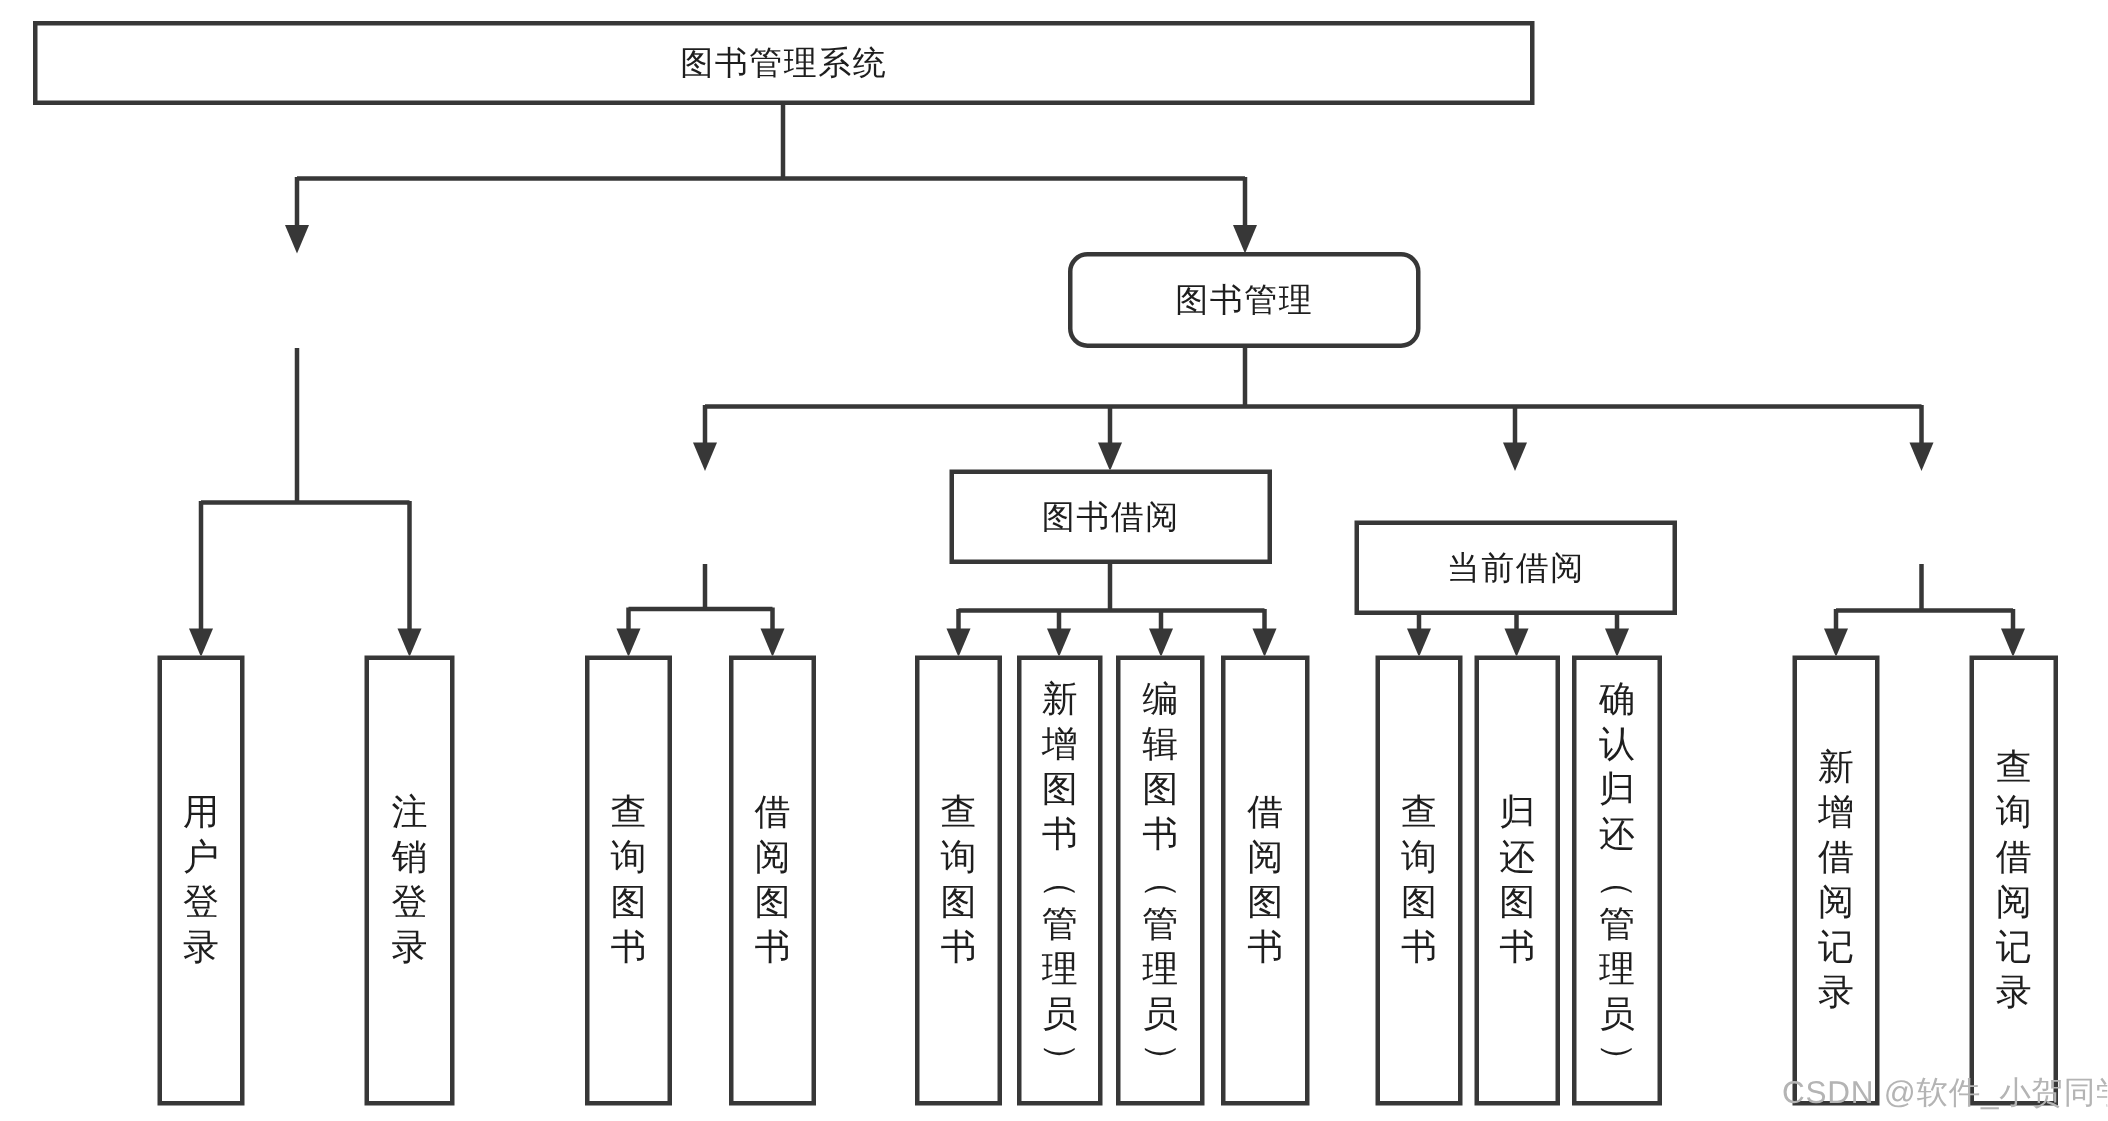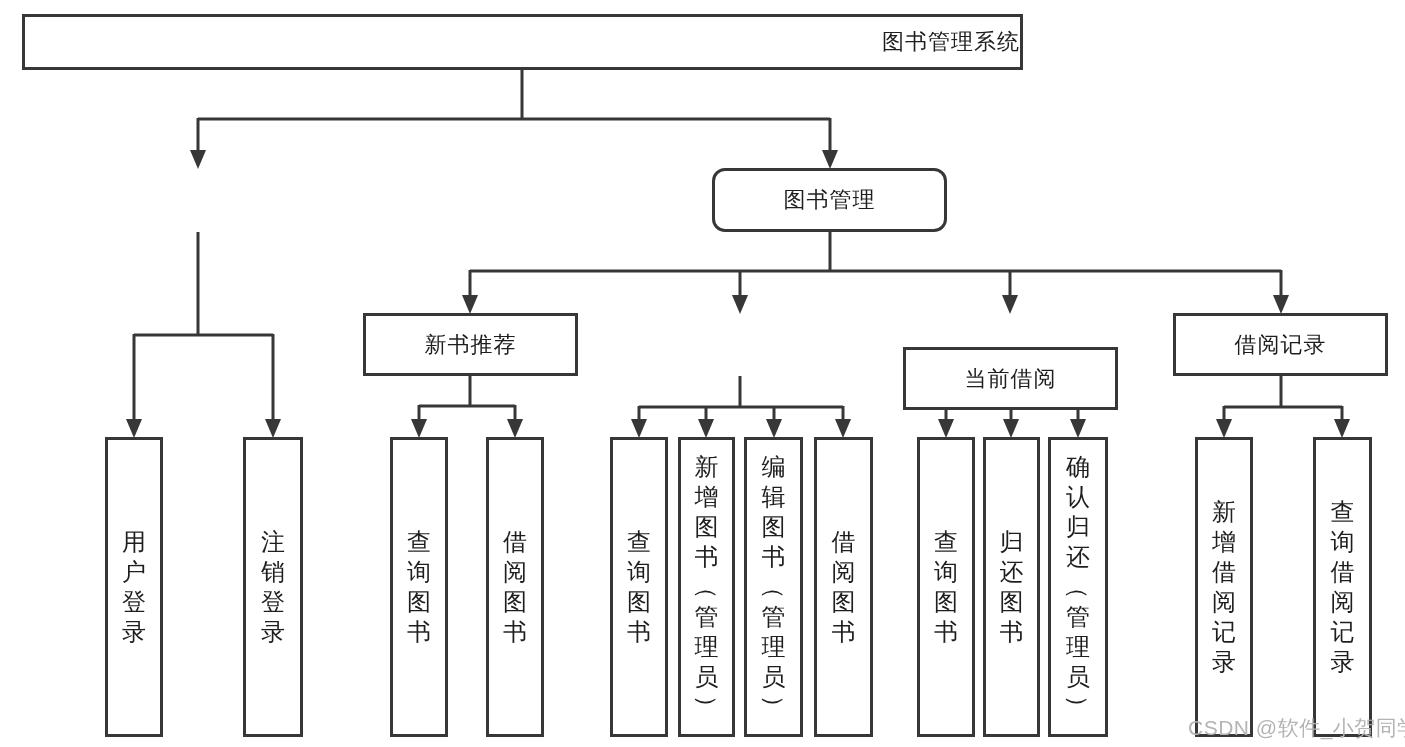--- a/index.html
+++ b/index.html
@@ -145,36 +145,33 @@
 
       <polygon points="938,419 954,419 946,438"></polygon>
       <polygon points="1003,419 1019,419 1011,438"></polygon>
       <polygon points="1070,419 1086,419 1078,438"></polygon>
 
       <polygon points="1216,419 1232,419 1224,438"></polygon>
       <polygon points="1334,419 1350,419 1342,438"></polygon>
     </g>
   </svg>
 
-  <div class="hbox" style="left:22px; top:14px; width:1001px; height:56px;justify-content:flex-end;">
+  <div class="hbox" style="left:22px; top:14px; width:1001px; height:56px;">
     <span>图书管理系统</span>
   </div>
 
   <div class="hbox" style="left:712px; top:168px; width:235px; height:64px;border-radius:13px;">
     <span>图书管理</span>
   </div>
 
-  <div class="hbox" style="left:363px; top:313px; width:215px; height:63px;">
-    <span>新书推荐</span>
+  <div class="hbox" style="left:633px; top:313px; width:215px; height:63px;">
+    <span>图书借阅</span>
   </div>
   <div class="hbox" style="left:903px; top:313px; width:215px; height:63px;margin-top:34px;">
     <span>当前借阅</span>
-  </div>
-  <div class="hbox" style="left:1173px; top:313px; width:215px; height:63px;">
-    <span>借阅记录</span>
   </div>
 
   <div class="vbox" style="left:105px; width:58px;">
     <div class="vtext">
         <span>用</span>
         <span>户</span>
         <span>登</span>
         <span>录</span>
       </div>
   </div>

